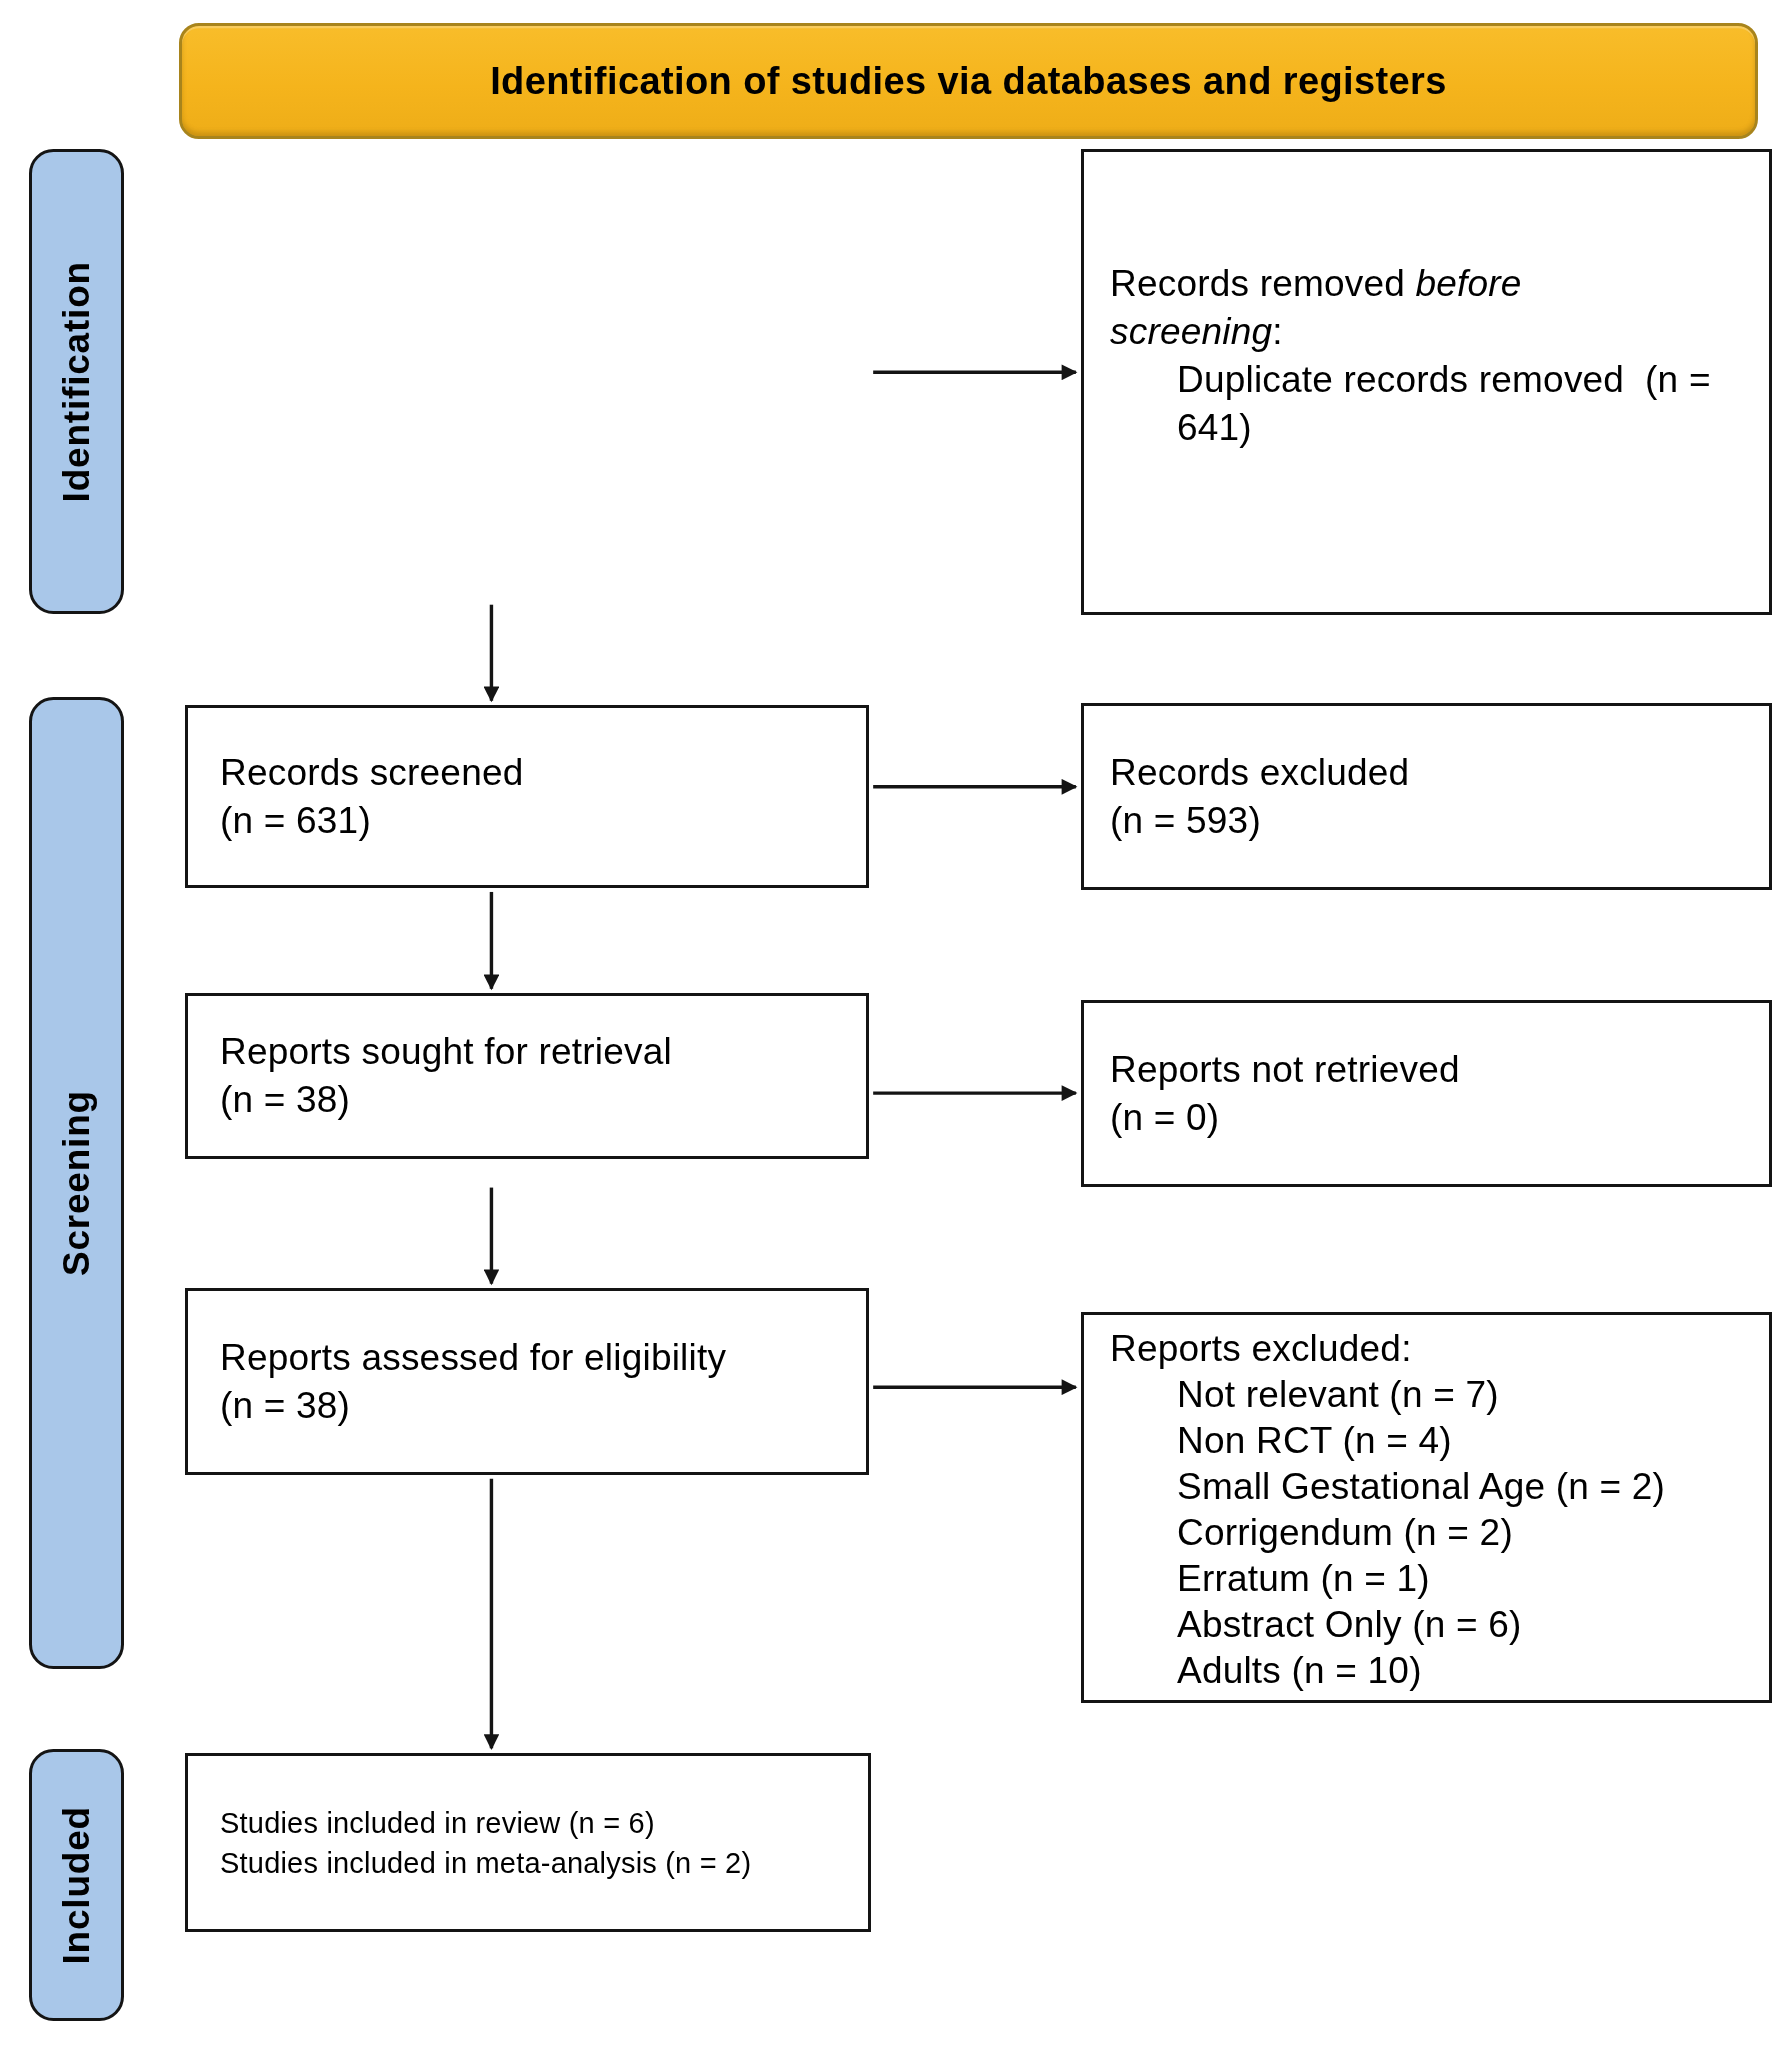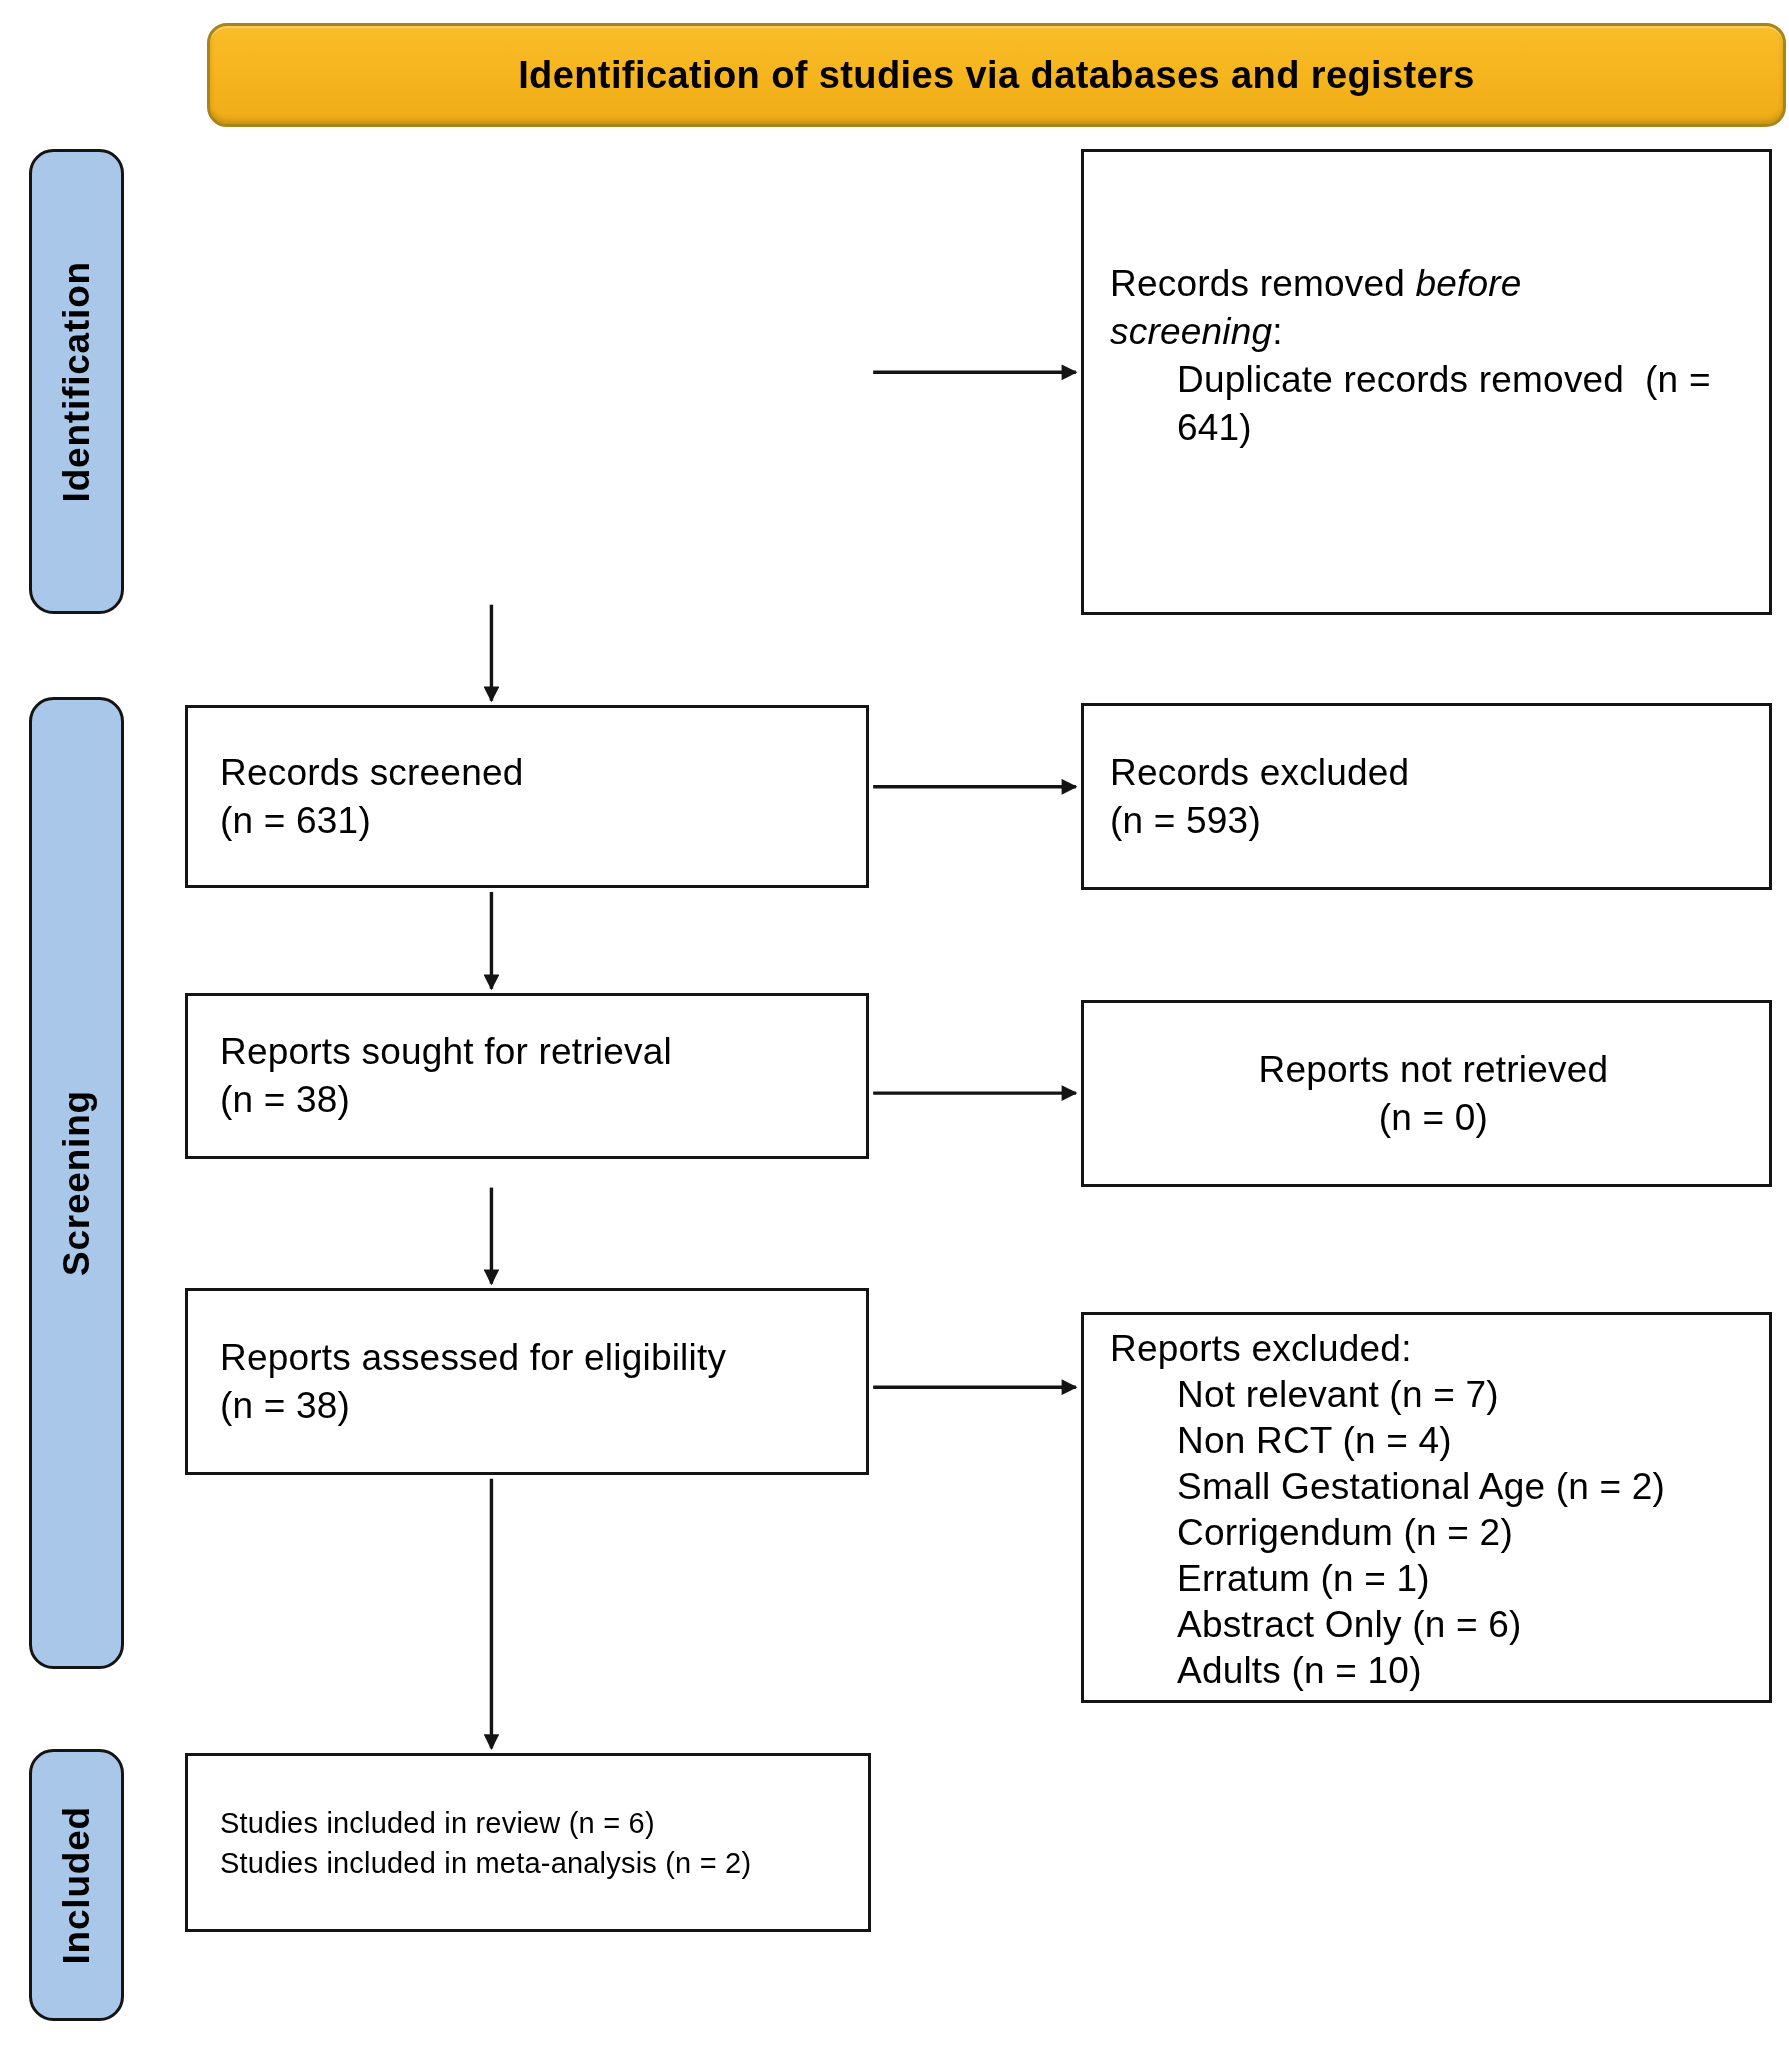--- a/index.html
+++ b/index.html
@@ -6,21 +6,21 @@
   #canvas{
     position:relative;
     width:1789px;height:2046px;
     background:#ffffff;
     font-family:"Liberation Sans", sans-serif;
     color:#000;
     overflow:hidden;
   }
   
   .banner{
-    position:absolute;left:207px;top:23px;width:1579px;height:104px;
+    position:absolute;left:179px;top:23px;width:1579px;height:116px;
     box-sizing:border-box;
     background:linear-gradient(180deg,#f8bd2a 0%,#f5b41c 55%,#eead18 100%);
     border:3px solid #a8841c;
     border-radius:20px;
     box-shadow:inset 0 2.3px 0 rgba(255,255,255,.25), inset 0 -3.8px 5.3px rgba(110,75,0,.28);
     display:flex;align-items:center;justify-content:center;
   }
   .banner .t{font-size:38px;font-weight:bold;letter-spacing:0.4px;}
   
   .stage{
@@ -51,21 +51,21 @@
   }
   .fbox .indent{margin-left:62px;}
   .r-col .indent{margin-left:67px;}
   .l-col{left:185px;width:684px;padding-left:32px;padding-right:15.2px;}
   .r-col{left:1081px;width:691px;padding-left:26px;padding-right:12.2px;}
   #box-records-identified{top:152px;height:448px;}
   #box-records-removed{top:149px;height:466px;padding-bottom:53px;}
   #box-records-screened{top:705px;height:183px;}
   #box-records-excluded{top:703px;height:187px;}
   #box-reports-sought{top:993px;height:166px;}
-  #box-reports-not-retrieved{top:1000px;height:187px;align-items:center;}
+  #box-reports-not-retrieved{top:1000px;height:187px;}
   #box-reports-assessed{top:1288px;height:187px;}
   #box-reports-excluded{top:1284px;height:391px;justify-content:flex-start;padding-top:10.7px;line-height:46px;margin-top:28px;}
   #box-studies-included{top:1753px;height:179px;width:686px;font-size:29px;line-height:40px;}
   .wrap-title{max-width:518px;}
   .wrap-item{max-width:572px;white-space:pre-wrap;}
   
   #arrows{position:absolute;left:0;top:0;width:1789px;height:2046px;pointer-events:none;}
 </style>
 </head>
 <body>

